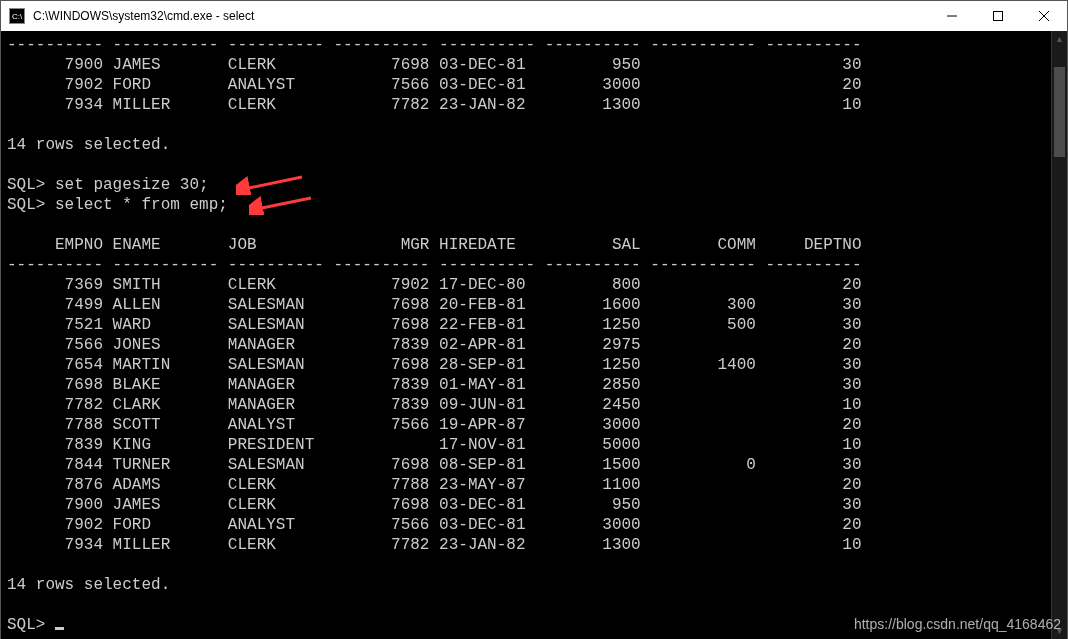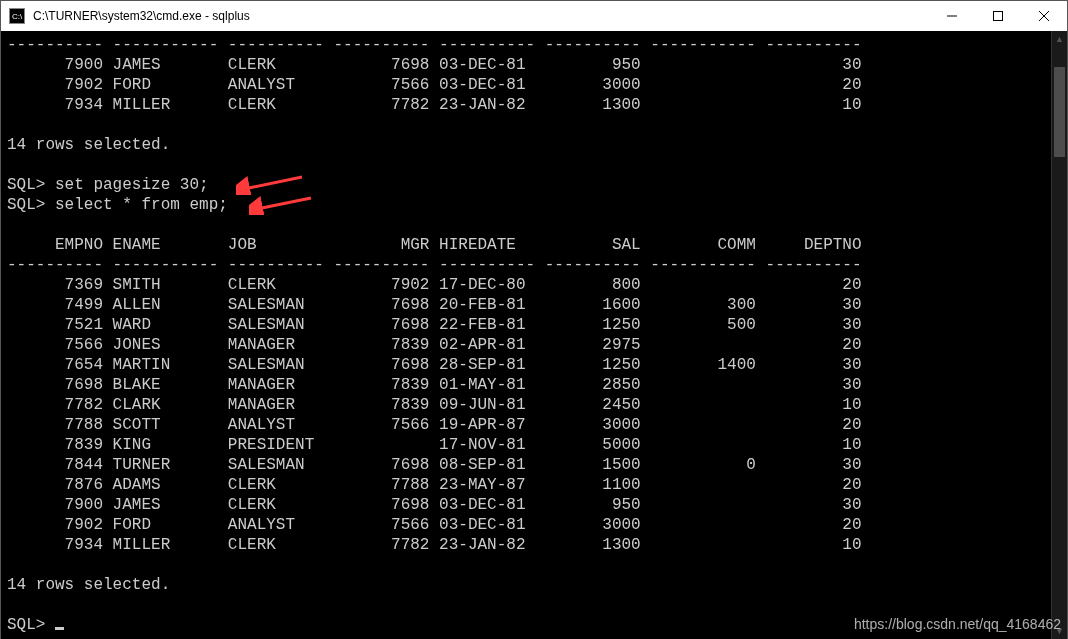--- a/index.html
+++ b/index.html
@@ -119,21 +119,21 @@
     font-family: Arial, sans-serif;
   }
 </style>
 </head>
 <body>
 
 <div class="window">
 
   <div class="titlebar">
     <div class="titlebar-icon">C:\</div>
-    <div class="titlebar-text">C:\TURNER\system32\cmd.exe - sqlplus</div>
+    <div class="titlebar-text">C:\WINDOWS\system32\cmd.exe - select</div>
     <div class="titlebar-btns">
       <div class="titlebar-btn">
         <svg width="10" height="10">
             <line x1="0" y1="5" x2="10" y2="5"></line>
           </svg>
       </div>
       <div class="titlebar-btn">
         <svg width="10" height="10">
             <rect x="0.5" y="0.5" width="9" height="9"></rect>
           </svg>

